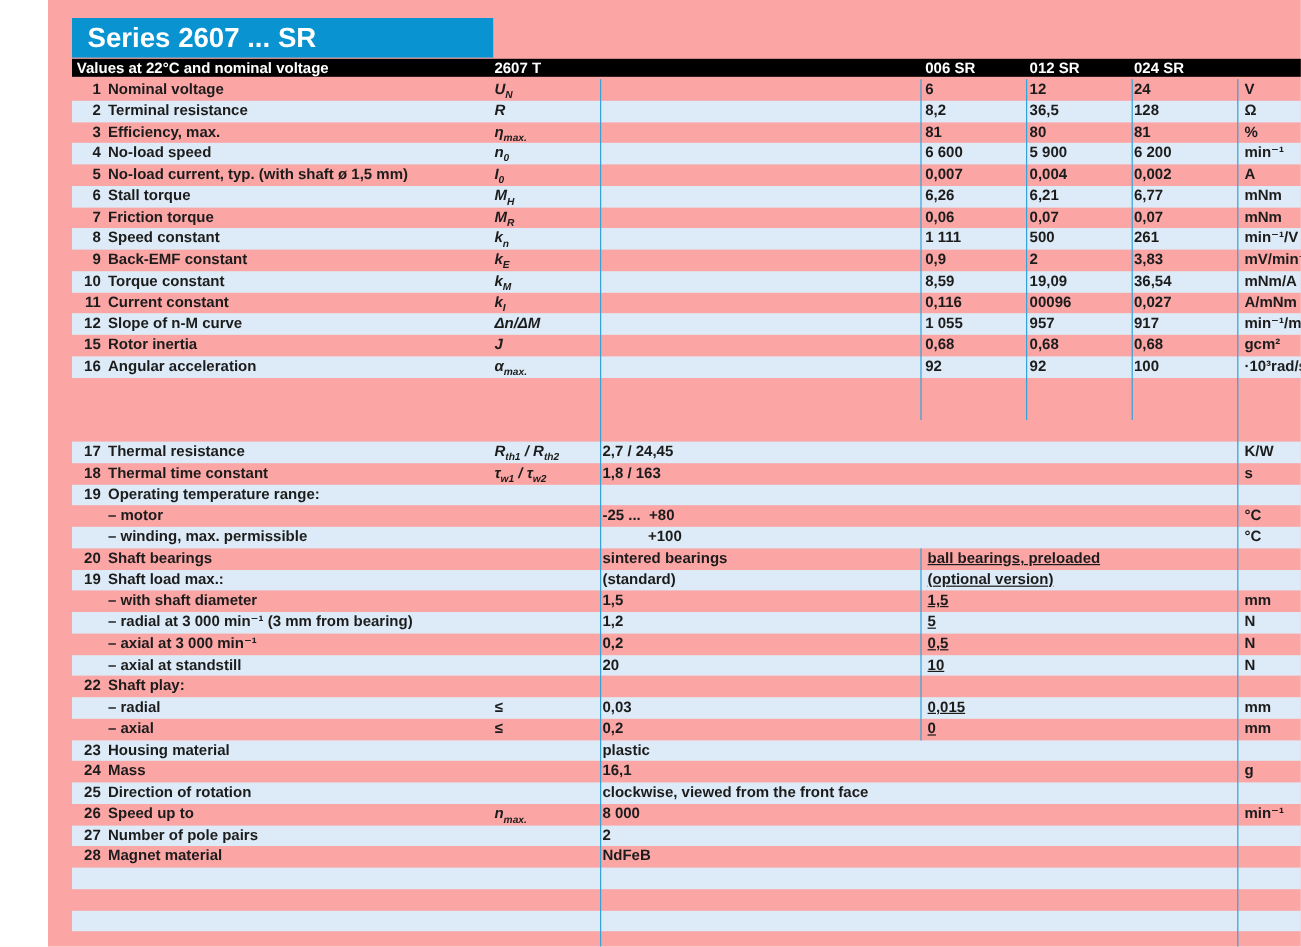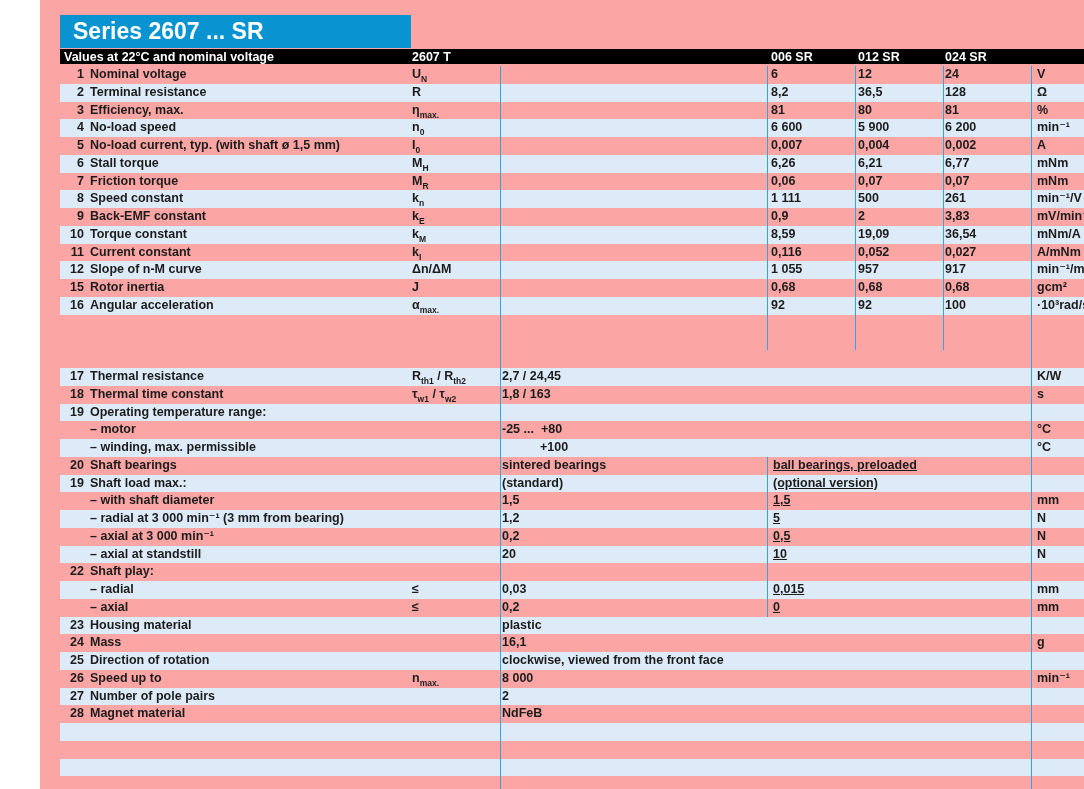--- a/index.html
+++ b/index.html
@@ -10,21 +10,21 @@
   .header-bar{position:absolute;left:20px;top:49px;width:1064px;height:15px;background:#000000;color:#ffffff;font-size:12.5px;line-height:17px;}
   .header-bar span{position:absolute;top:0;white-space:pre;}
   .h-left{left:4px;} .h-type{left:352px;} .h-c1{left:711px;} .h-c2{left:798px;} .h-c3{left:885px;}
   .sec{position:absolute;left:0;width:1084px;}
   .sec1{top:66px;} .sec2{top:368px;}
   .row{position:relative;height:17.75px;margin-left:20px;font-size:12.5px;line-height:17.9px;}
   .row.blue{background:#dcebf7;}
   .cell{position:absolute;top:0;white-space:pre;}
   .num{left:0;width:24px;text-align:right;}
   .label{left:30px;}
-  .sym{left:352px;}
+  .sym{left:352px;font-style:italic;}
   .sym sub, .cell sub{font-size:8.5px;line-height:0;}
   .v0{left:711px;} .v1{left:798px;} .v2{left:885px;}
   .wide{left:442px;} .wide.indent{left:480px;}
   .wide2{left:713px;text-decoration:underline;}
   .unit{left:977px;}
   .vline{position:absolute;width:1px;background:#35a2d8;}
   .vl-a{left:460px;top:66px;height:723px;}
   .vl-b{left:727px;top:66px;height:284px;}
   .vl-c{left:815px;top:66px;height:284px;}
   .vl-d{left:903px;top:66px;height:284px;}
@@ -136,21 +136,21 @@
         <div class="cell v0">8,59</div>
         <div class="cell v1">19,09</div>
         <div class="cell v2">36,54</div>
         <div class="cell unit">mNm/A</div>
       </div>
       <div class="row">
         <div class="cell num">11</div>
         <div class="cell label">Current constant</div>
         <div class="cell sym">k<sub>I</sub></div>
         <div class="cell v0">0,116</div>
-        <div class="cell v1">0,052</div>
+        <div class="cell v1">00096</div>
         <div class="cell v2">0,027</div>
         <div class="cell unit">A/mNm</div>
       </div>
       <div class="row blue">
         <div class="cell num">12</div>
         <div class="cell label">Slope of n-M curve</div>
         <div class="cell sym">Δn/ΔM</div>
         <div class="cell v0">1 055</div>
         <div class="cell v1">957</div>
         <div class="cell v2">917</div>

